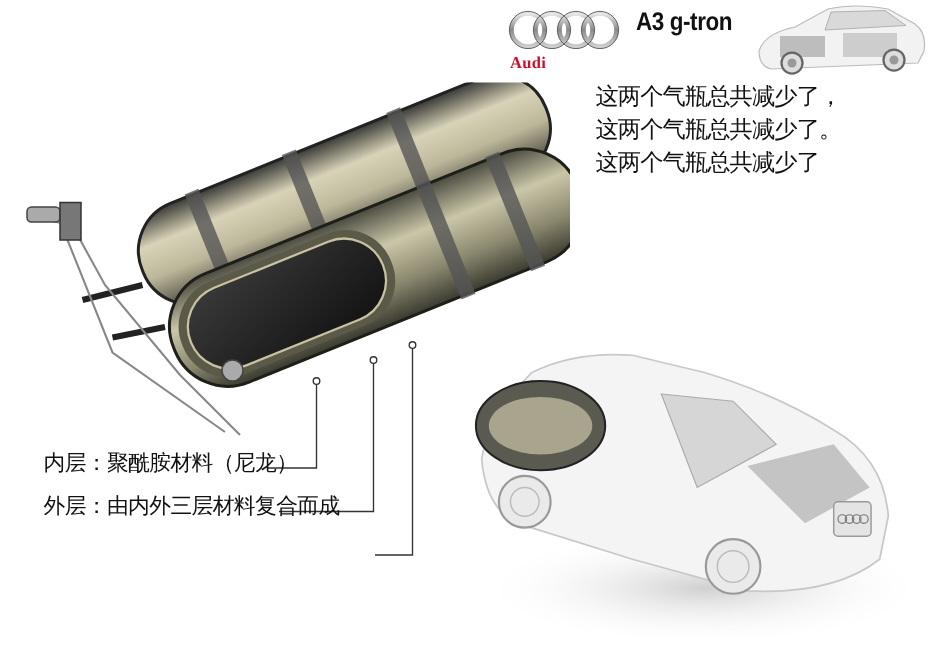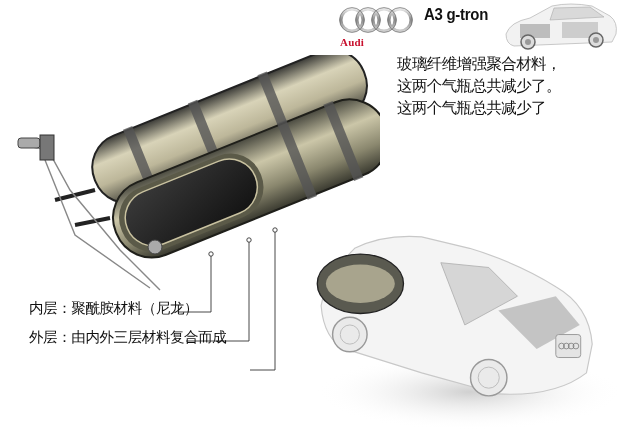--- a/index.html
+++ b/index.html
@@ -23,21 +23,21 @@
 
   
   .tanks { left:0; top:55px; width:380px; height:250px; }
 
   
   .car { left:300px; top:210px; width:320px; height:228px; }
 
   
   .layers { left:29px; top:295px; font-size:14.5px; line-height:29px; color:#111;
             letter-spacing:-0.4px; }
-  .layers div { white-space:nowrap;font-family:Liberation Mono, monospace; }
+  .layers div { white-space:nowrap; }
 
   .leaders { left:0; top:0; width:620px; height:438px; pointer-events:none; }
 </style>
 </head>
 <body>
 
 <svg class="abs rings" viewBox="0 0 80 30">
   <defs>
     <linearGradient id="chrome" x1="0" y1="0" x2="0" y2="1">
       <stop offset="0" stop-color="#e8e8e8"></stop>
@@ -66,21 +66,21 @@
   <path d="M54 8 L90 7 L104 17 L50 20 Z" fill="#d9d9d9" stroke="#aaa" stroke-width="0.6"></path>
   <rect x="20" y="24" width="30" height="14" fill="#9a9a9a" opacity="0.6"></rect>
   <rect x="62" y="22" width="36" height="16" fill="#a8a8a8" opacity="0.5"></rect>
   <circle cx="28" cy="42" r="7" fill="#ddd" stroke="#666" stroke-width="1.5"></circle>
   <circle cx="96" cy="40" r="7" fill="#ddd" stroke="#666" stroke-width="1.5"></circle>
   <circle cx="28" cy="42" r="3" fill="#999"></circle>
   <circle cx="96" cy="40" r="3" fill="#999"></circle>
 </svg>
 
 <div class="abs desc">
-  <div>玻璃纤维增强聚合材料，</div>
+  <div>这两个气瓶总共减少了，</div>
   <div>这两个气瓶总共减少了。</div>
   <div>这两个气瓶总共减少了</div>
 </div>
 
 <svg class="abs tanks" viewBox="0 55 380 250">
   <defs>
     <linearGradient id="tankA" x1="0" y1="0" x2="0" y2="1">
       <stop offset="0" stop-color="#3a3a36"></stop>
       <stop offset="0.3" stop-color="#d8d3b8"></stop>
       <stop offset="0.6" stop-color="#bdb79a"></stop>

